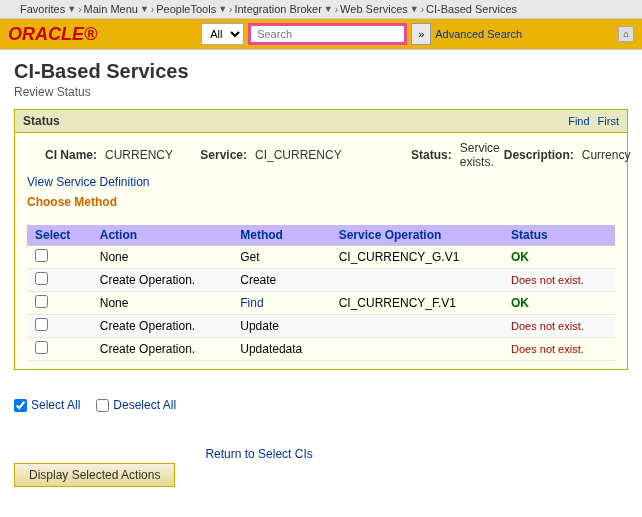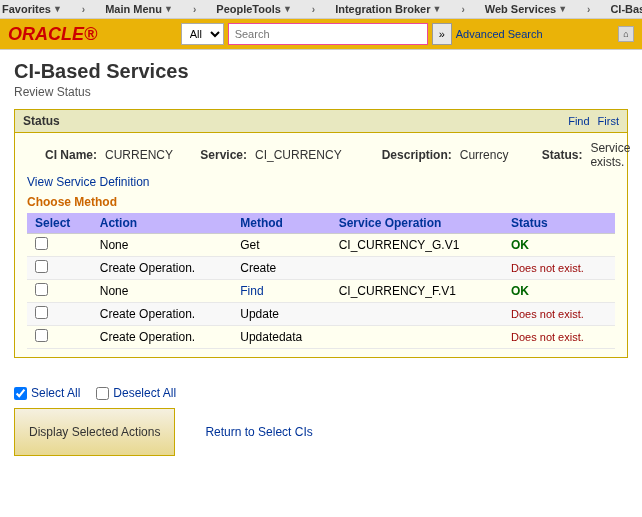--- a/index.html
+++ b/index.html
@@ -4,24 +4,23 @@
   <style>
     * { margin: 0; padding: 0; box-sizing: border-box; }
     body { font-family: Arial, sans-serif; font-size: 12px; background: #fff; width: 642px; height: 517px; overflow: hidden; }
 
     
     .top-nav {
       background: #e8e8e8;
       border-bottom: 1px solid #ccc;
       display: flex;
       align-items: center;
-      padding: 3px 2px;
-      gap: 20px;
-      font-size: 11px;
-      font-weight: bold;
+      padding: 3px 20px;
+      gap: 2px;
+      font-size: 11px;
     }
     .nav-item {
       color: #333;
       cursor: pointer;
       display: flex;
       align-items: center;
       gap: 2px;
       white-space: nowrap;
     }
     .nav-separator { color: #666; font-size: 10px; }
@@ -51,24 +50,24 @@
       justify-content: center;
     }
     .search-select {
       font-size: 11px;
       border: 1px solid #aaa;
       background: #fff;
       padding: 2px 4px;
       height: 22px;
     }
     .search-input {
-      border: 1px solid #ec4899;
+      border: 3px solid #ec4899;
       padding: 2px 6px;
       font-size: 11px;
-      width: 200px;
+      width: 159px;
       height: 22px;
       color: #999;
     }
     .search-go-btn {
       border: 1px solid #999;
       background: #e8e8e8;
       padding: 2px 6px;
       font-size: 11px;
       cursor: pointer;
       height: 22px;
@@ -178,21 +177,21 @@
     }
 
     
     .choose-method {
       margin-top: 2px;
     }
     .choose-method-title {
       color: #cc6600;
       font-size: 12px;
       font-weight: bold;
-      margin-bottom: 4px;
+      margin-bottom: 16px;
     }
 
     
     .data-table {
       width: 100%;
       border-collapse: collapse;
       font-size: 12px;
     }
     .data-table th {
       color: #003399;
@@ -254,24 +253,25 @@
 
     .bottom-buttons {
       margin-top: 8px;
       display: flex;
       align-items: center;
       gap: 30px;
     }
     .display-btn {
       background: linear-gradient(to bottom, #f5f0e0, #e8d890);
       border: 1px solid #c8a800;
-      padding: 16px 14px;
-      font-size: 12px;
-      cursor: pointer;
-      color: #333;
+      padding: 4px 14px;
+      font-size: 12px;
+      cursor: pointer;
+      color: #333;
+      margin-top: 43px;
     }
     .return-link {
       color: #003399;
       cursor: pointer;
       font-size: 12px;
     }
 
     .chevron { font-size: 9px; color: #555; }
   </style>
 </head>
@@ -344,26 +344,26 @@
             <span class="field-label">CI Name:</span>
             <span class="field-value">CURRENCY</span>
           </div>
           <div class="field-row">
             <span class="field-label">Service:</span>
             <span class="field-value">CI_CURRENCY</span>
           </div>
         </div>
         <div class="field-group">
           <div class="field-row">
+            <span class="field-label">Status:</span>
+            <span class="field-value">Service exists.</span>
+          </div>
+          <div class="field-row">
             <span class="field-label">Description:</span>
             <span class="field-value">Currency</span>
-          </div>
-          <div class="field-row">
-            <span class="field-label">Status:</span>
-            <span class="field-value">Service exists.</span>
           </div>
         </div>
       </div>
       <div class="view-link">View Service Definition</div>
 
       <div class="choose-method">
         <div class="choose-method-title">Choose Method</div>
         <table class="data-table">
           <thead>
             <tr>

